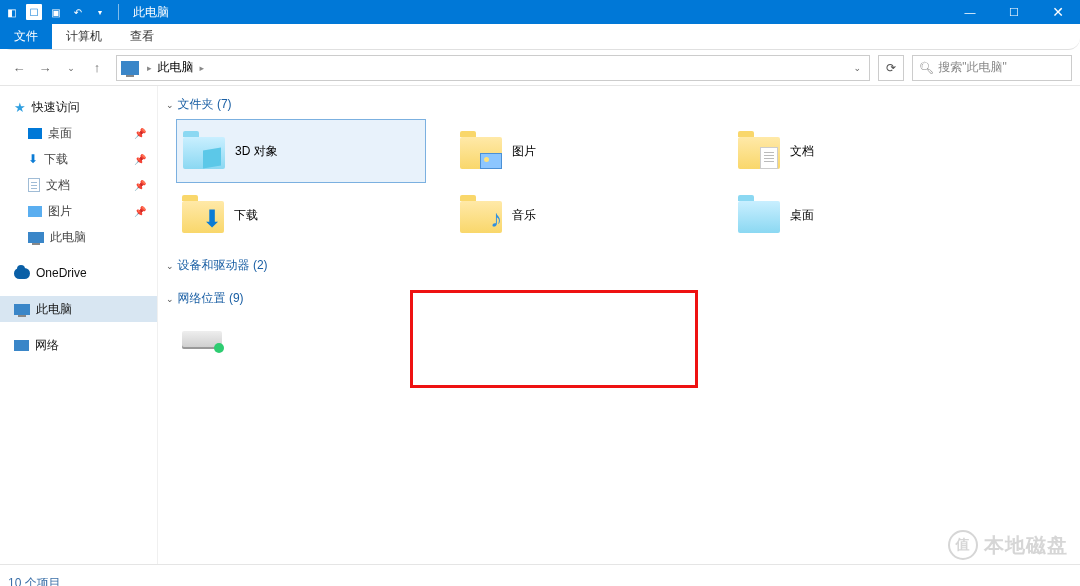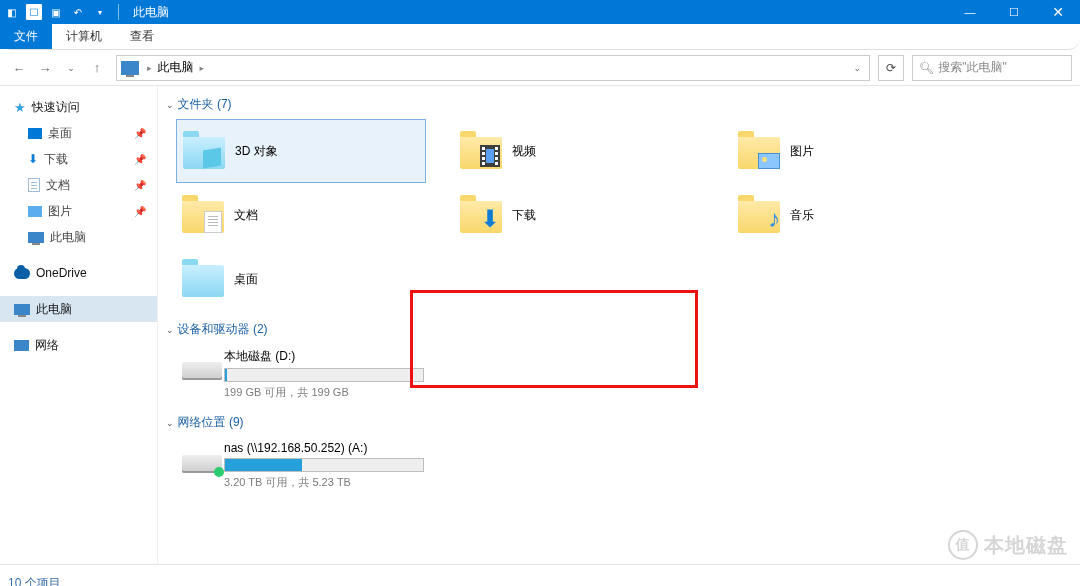--- a/index.html
+++ b/index.html
@@ -198,29 +198,20 @@
       <div class="folder-item sel">
         <div class="folder-icon">
             <div class="big-folder cyan"></div>
             <div class="overlay-cube"></div>
           </div>
         <span>3D 对象</span>
       </div>
       <div class="folder-item">
         <div class="folder-icon">
             <div class="big-folder"></div>
-            <div class="overlay-film">
-              <div class="inner"></div>
-            </div>
-          </div>
-        <span>视频</span>
-      </div>
-      <div class="folder-item">
-        <div class="folder-icon">
-            <div class="big-folder"></div>
             <div class="overlay-pic"></div>
           </div>
         <span>图片</span>
       </div>
       <div class="folder-item">
         <div class="folder-icon">
             <div class="big-folder"></div>
             <div class="overlay-doc"></div>
           </div>
         <span>文档</span>
@@ -245,50 +236,31 @@
           </div>
         <span>桌面</span>
       </div>
     </div>
 
     <div class="group-hdr">
         <span class="chev">⌄</span>
         <span>设备和驱动器 (2)</span>
       </div>
     <div class="drive-grid">
-      <div class="drive-item">
-        <div class="drive-icon">
-            <div class="hdd"></div>
-          </div>
-        <div class="drive-info">
-          <div class="drive-name">本地磁盘 (D:)</div>
-          <div class="bar">
-              <div class="fill" style="width:1%"></div>
-            </div>
-          <div class="drive-sub">199 GB 可用，共 199 GB</div>
-        </div>
-      </div>
     </div>
 
     <div class="group-hdr">
         <span class="chev">⌄</span>
         <span>网络位置 (9)</span>
       </div>
     <div class="drive-grid">
       <div class="drive-item">
         <div class="drive-icon">
             <div class="hdd net"></div>
           </div>
-        <div class="drive-info">
-          <div class="drive-name">nas (\\192.168.50.252) (A:)</div>
-          <div class="bar">
-              <div class="fill" style="width:39%"></div>
-            </div>
-          <div class="drive-sub">3.20 TB 可用，共 5.23 TB</div>
-        </div>
       </div>
     </div>
 
     <div class="highlight-box" style="left:252px; top:204px; width:288px; height:98px;"></div>
   </div>
 </div>
 
 <div class="status">
   <span>10 个项目</span>
 </div>

